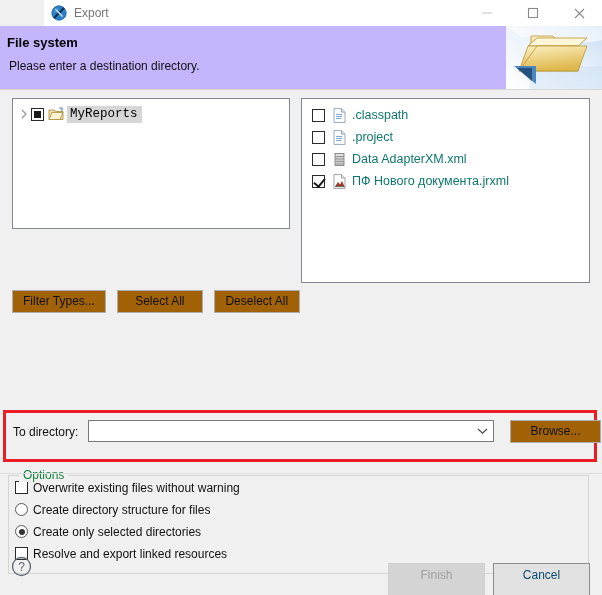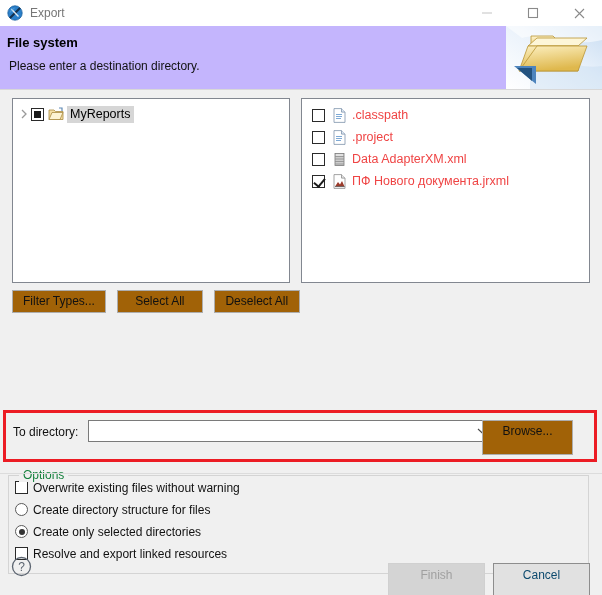--- a/index.html
+++ b/index.html
@@ -17,20 +17,21 @@
     position: relative;
   }
 
   
   .titlebar {
     height: 26px;
     background: #ffffff;
     display: flex;
     align-items: center;
     position: relative;
+    margin-left: 44px;
   }
   .titlebar-icon {
     width: 16px;
     height: 16px;
     margin-left: 7px;
     margin-right: 7px;
     flex: 0 0 auto;
   }
   .titlebar-title {
     font-size: 12px;
@@ -89,21 +90,21 @@
   }
 
   
   .panel {
     position: absolute;
     background: #ffffff;
     border: 1px solid #828790;
     box-sizing: border-box;
     overflow: hidden;
   }
-  #tree-panel  { left: 12px;  top: 8px; width: 278px; height: 185px; }
+  #tree-panel  { left: 12px;  top: 8px; width: 278px; height: 131px; font-family: Liberation Mono, monospace; }
   #files-panel { left: 301px; top: 8px; width: 289px; height: 185px; }
 
   
   .tree-row {
     display: flex;
     align-items: center;
     height: 20px;
     padding-left: 4px;
     margin-top: 5px;
   }
@@ -150,21 +151,21 @@
   
   .file-row {
     display: flex;
     align-items: center;
     height: 20px;
     padding-left: 10px;
     margin-top: 2px;
   }
   .file-row:first-child { margin-top: 6px; }
   .file-icon { margin-left: 8px; margin-right: 6px; flex: 0 0 auto; display:flex; }
-  .file-label { font-size: 12.5px; color: #ef4444; }
+  .file-label { font-size: 12.5px; color: #0f766e; }
 
   
   .btn-row {
     position: absolute;
     left: 12px;
     top: 200px;
     display: flex;
     gap: 11px;
   }
   .btn {
@@ -225,24 +226,24 @@
     align-items: center;
   }
   .combo-text {
     position: absolute;
     left: 5px; top: 3px;
     font-size: 12px;
     color: #111;
   }
   .browse-btn {
     position: absolute;
-    left: 476px;
+    left: 504px;
     top: 7px;
     width: 91px;
-    height: 35px;
+    height: 23px;
   }
 
   
   .group {
     position: absolute;
     left: 8px;
     top: 385px;
     width: 581px;
     height: 99px;
     border: 1px solid #d4d4d4;

